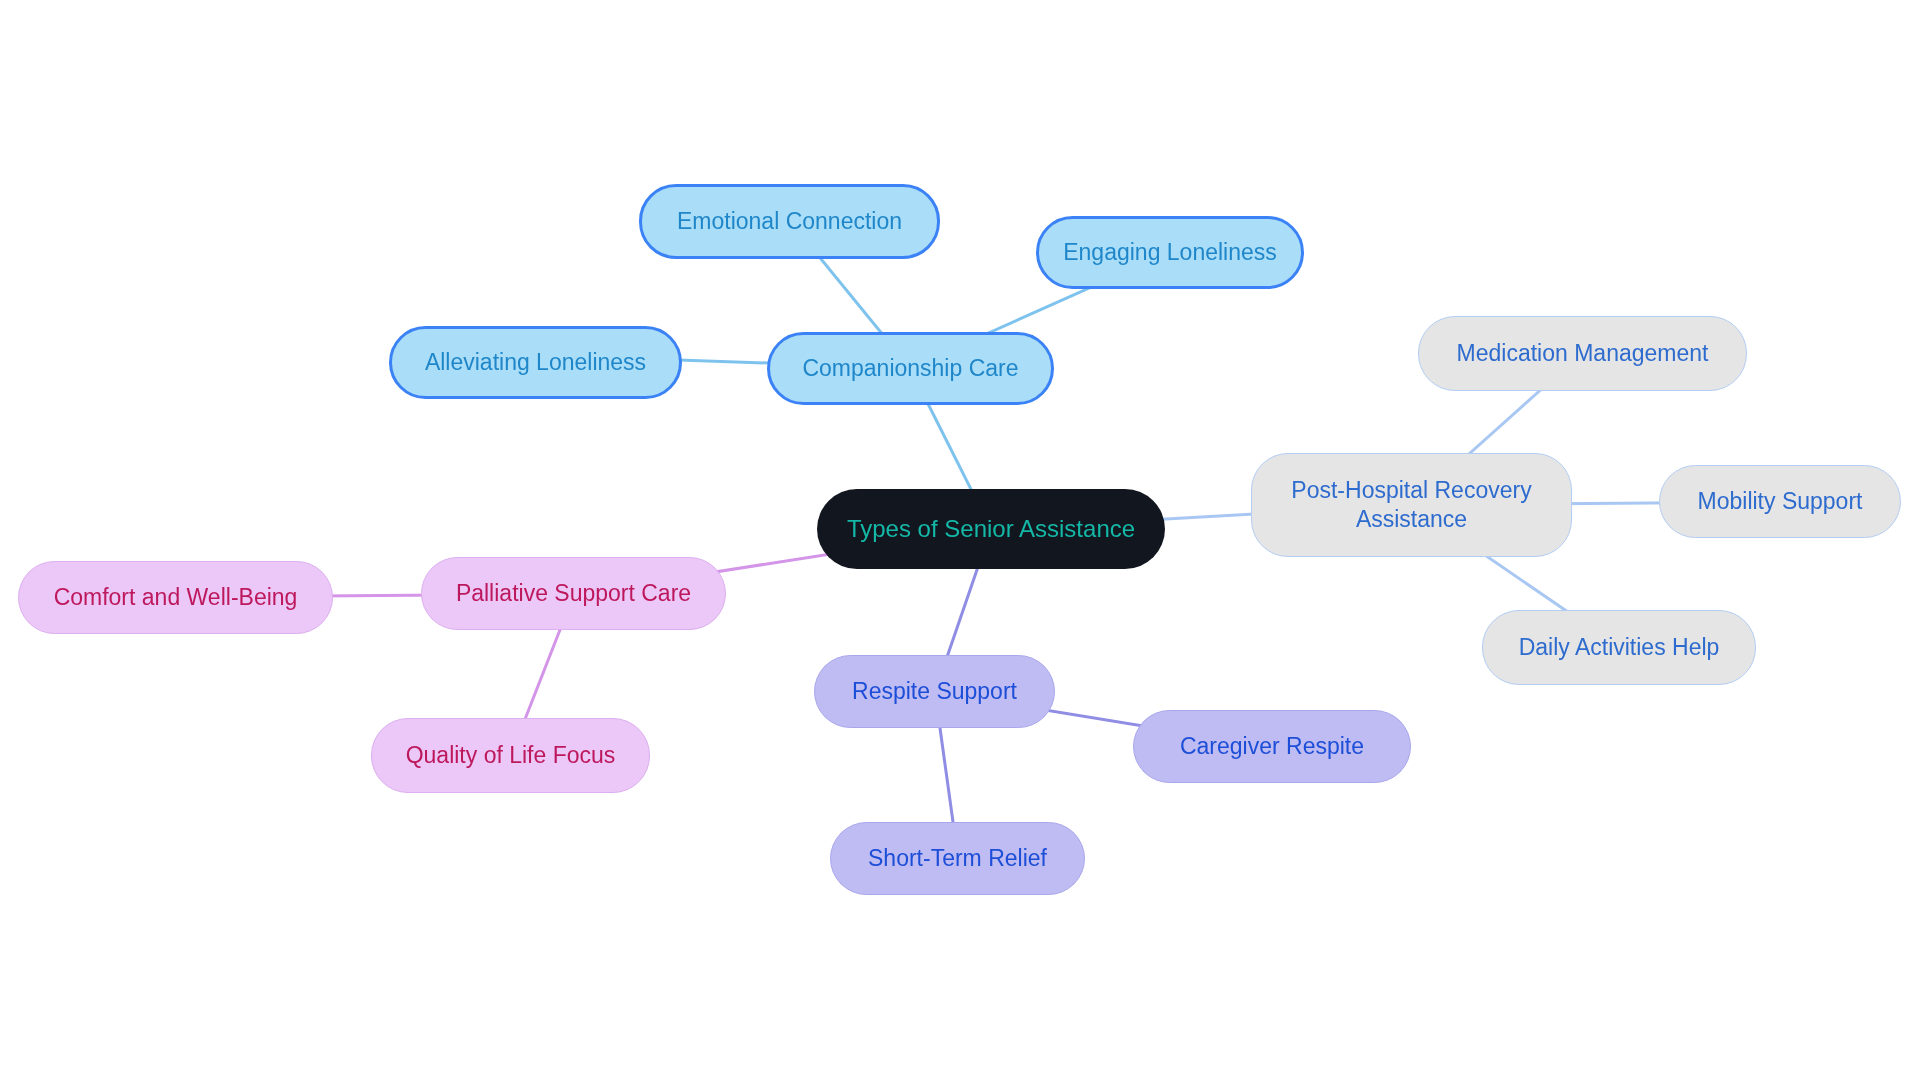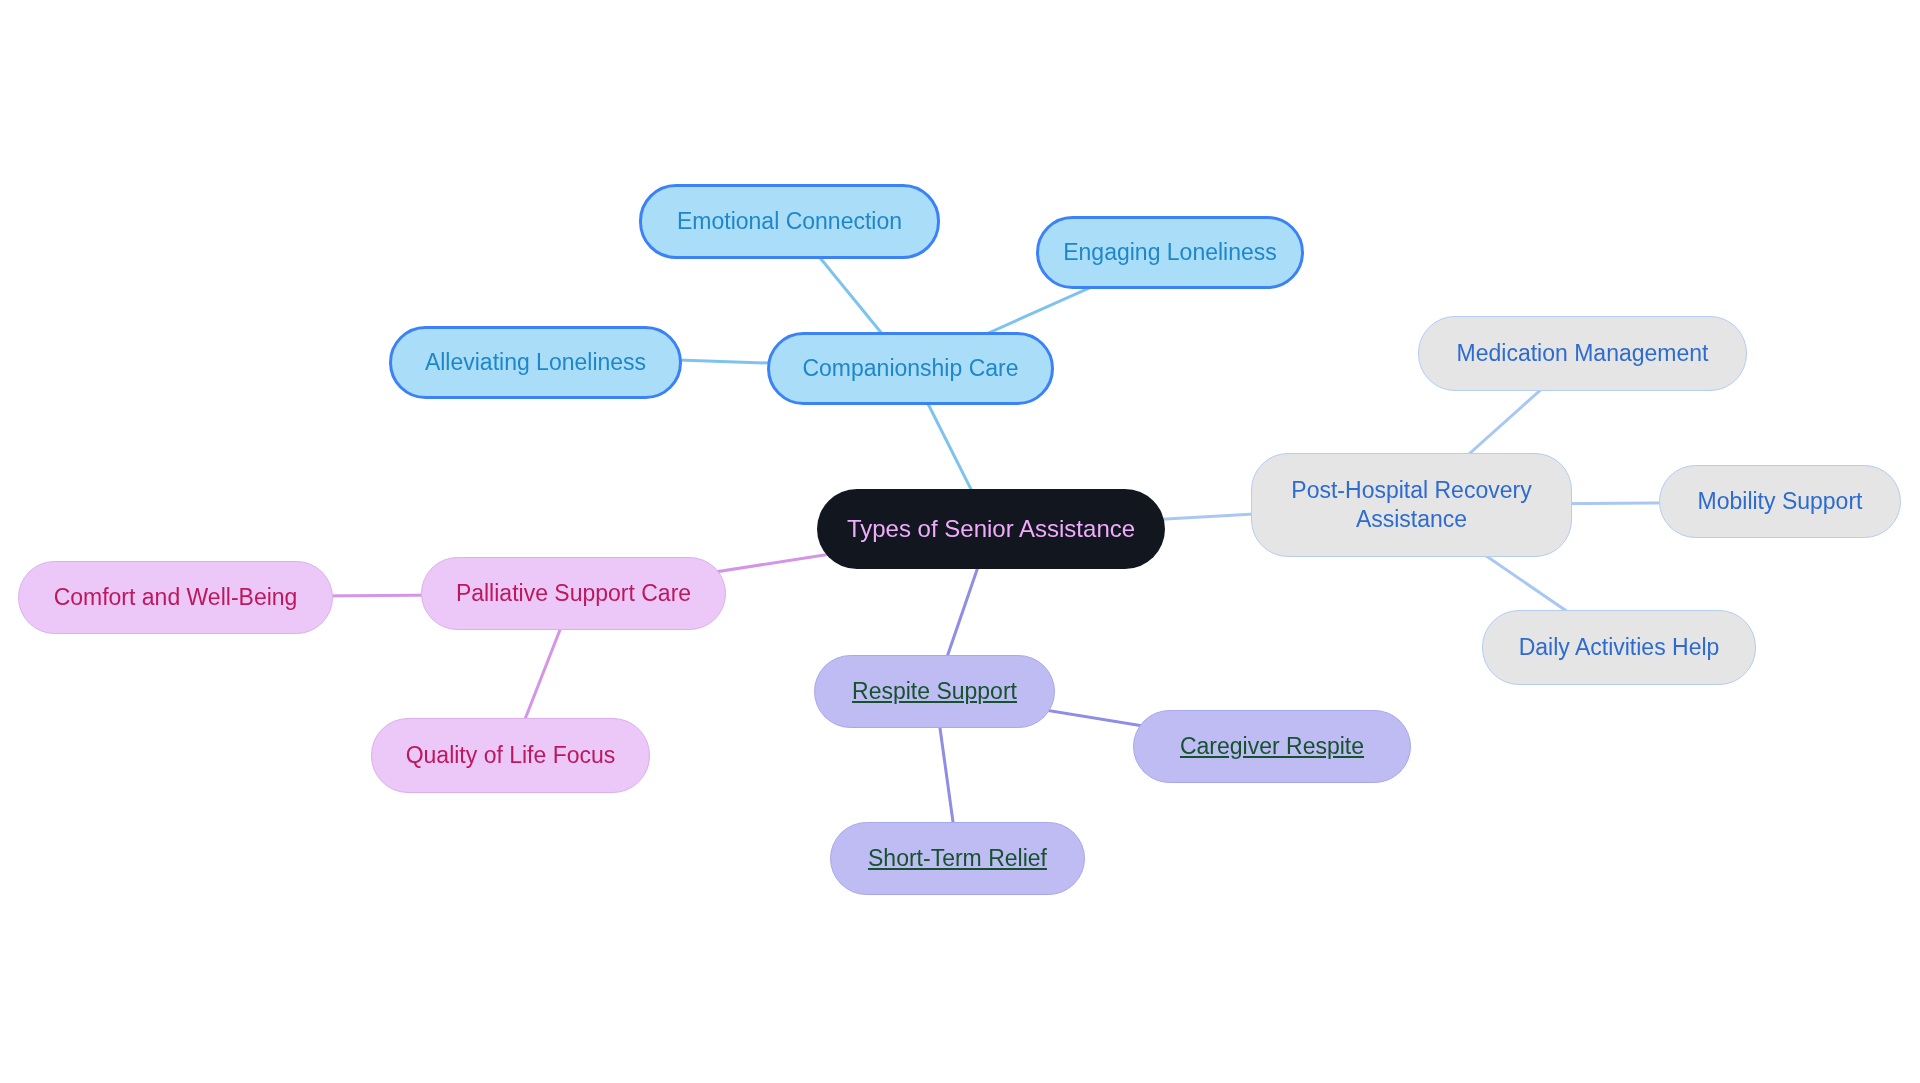--- a/index.html
+++ b/index.html
@@ -45,34 +45,33 @@
   }
   
   .g-post {
     background: #e5e5e5;
     color: #2d6bce;
     border: 1px solid #b3cdf3;
   }
   
   .g-resp {
     background: #bebcf2;
-    color: #14532d;
+    color: #1d4ed8;
     border: 1px solid #a9a7ec;
-    text-decoration: underline;
   }
   
   .g-pall {
     background: #ebc8f8;
     color: #be185d;
     border: 1px solid #ddaef0;
   }
   
   .g-central {
     background: #12161f;
-    color: #f0abfc;
+    color: #14b8a6;
     border: none;
     border-radius: 40px;
     font-size: 24px;
     font-weight: 500;
   }
 </style>
 </head>
 <body>
 
 <div class="canvas">

